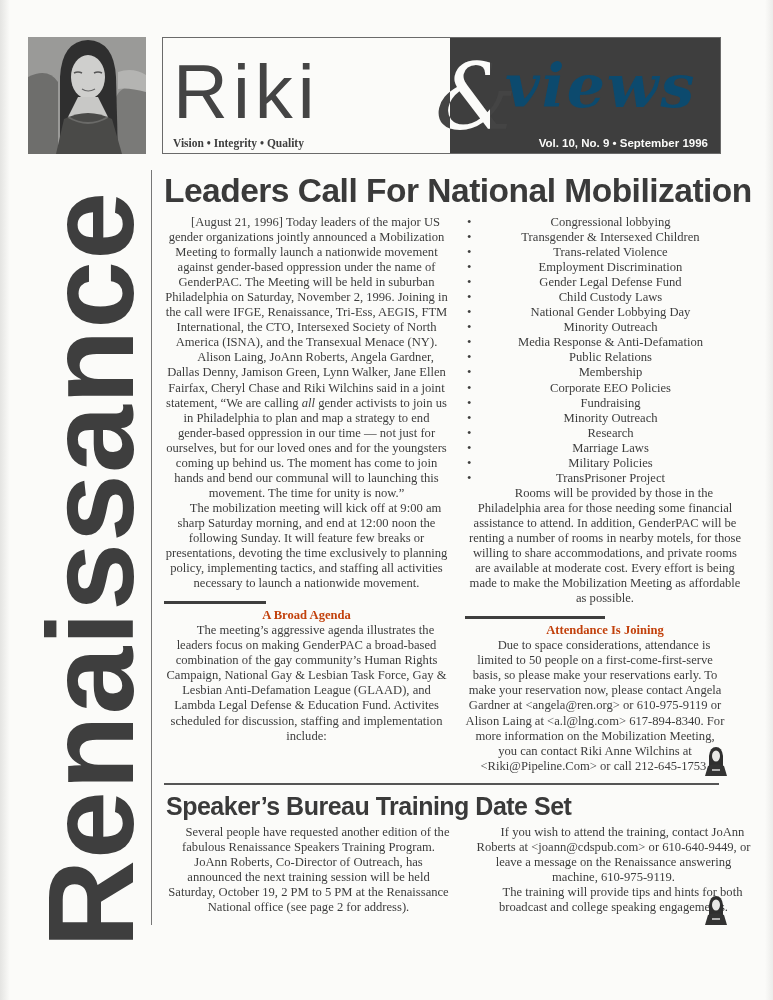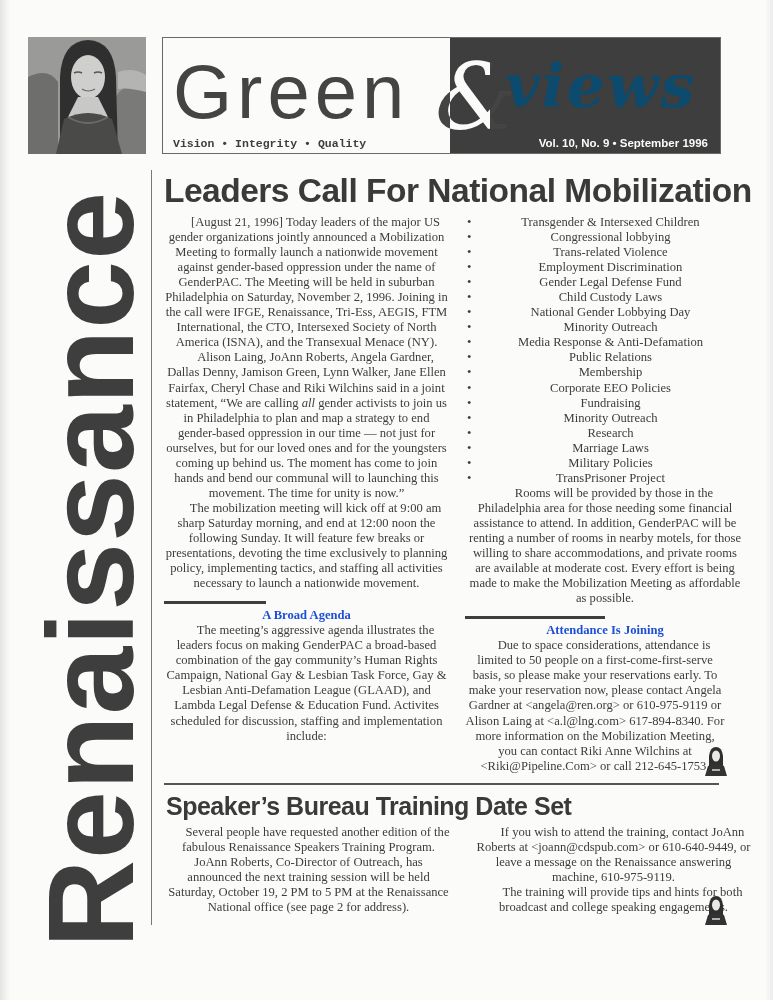--- a/index.html
+++ b/index.html
@@ -45,21 +45,21 @@
     position: absolute; left: 287px; top: 0; width: 40px; height: 115px; overflow: hidden;
   }
   .masthead .amp-clip .amp { left: -15px; color: #fbfbf9; }
   .masthead .views {
     position: absolute; left: 342px; top: 18px;
     font-family: "DejaVu Serif", serif; font-style: italic; font-weight: bold;
     font-size: 60px; line-height: 1; color: #0c4a6e; letter-spacing: 2px;
   }
   .masthead .motto {
     position: absolute; left: 10px; top: 99px;
-    font-family: Liberation Mono, monospace; font-weight: bold;
+    font-family: Liberation Serif, serif; font-weight: bold;
     font-size: 11.5px; color: #3e3e3e;
   }
   .masthead .issue {
     position: absolute; right: 12px; top: 99px;
     font-family: "Liberation Sans", "DejaVu Sans", sans-serif; font-weight: bold;
     font-size: 11.5px; color: #fbfbf9;
   }
 
   
   .vertical-title {
@@ -79,21 +79,21 @@
     font-family: "Liberation Sans", "DejaVu Sans", sans-serif; font-weight: bold;
     color: #3a3a3a; letter-spacing: -0.5px; line-height: 1;
   }
   .col {
     position: absolute; font-size: 12.6px; line-height: 15.05px; color: #3d3d3d;
     text-align: center;
   }
   .col p { margin: 0; text-indent: 18px; }
   .col em { font-style: italic; }
   .subhead {
-    font-weight: bold; font-size: 12.6px; color: #1d4ed8; margin: 0;
+    font-weight: bold; font-size: 12.6px; color: #c2410c; margin: 0;
   }
   .shortrule { height: 3px; background: #3e3e3e; }
   .bullets { margin: 0; padding: 0; list-style: none; }
   .bullets li { padding-left: 11px; position: relative; }
   .bullets li::before { content: "•"; position: absolute; left: 2px; }
   .hrule { position: absolute; height: 2px; background: #555; }
   .mini-mona { position: absolute; }
 </style>
 </head>
 <body>
@@ -112,21 +112,21 @@
     <path d="M46 36 Q50 34 54 36 M66 36 Q70 34 74 36" stroke="#555" stroke-width="1.5" fill="none"></path>
     <path d="M54 52 Q60 56 67 52" stroke="#666" stroke-width="1.2" fill="none"></path>
     <path d="M50 60 L70 60 L80 80 L40 80 Z" fill="#c8c8c6"></path>
     <path d="M28 117 L36 82 Q60 70 84 82 L94 117 Z" fill="#4a4a48"></path>
     <path d="M40 80 Q60 92 80 80" stroke="#6a6a68" stroke-width="2" fill="none"></path>
   </svg>
 </div>
 
 <div class="masthead">
   <div class="dark"></div>
-  <div class="news">Green</div>
+  <div class="news">Riki</div>
   <div class="amp">&amp;</div>
   <div class="amp-clip">
     <div class="amp">&amp;</div>
   </div>
   <div class="views">views</div>
   <div class="motto">Vision • Integrity • Quality</div>
   <div class="issue">Vol. 10, No. 9 • September 1996</div>
 </div>
 
 <div class="vertical-title">Renaissance</div>
@@ -138,22 +138,22 @@
   <p>[August 21, 1996] Today leaders of the major US gender organizations jointly announced a Mobilization Meeting to formally launch a nationwide movement against gender-based oppression under the name of GenderPAC. The Meeting will be held in suburban Philadelphia on Saturday, November 2, 1996. Joining in the call were IFGE, Renaissance, Tri-Ess, AEGIS, FTM International, the CTO, Intersexed Society of North America (ISNA), and the Transexual Menace (NY).</p>
   <p><span>Alison Laing, JoAnn Roberts, Angela Gardner, Dallas Denny, Jamison Green, Lynn Walker, Jane Ellen Fairfax, Cheryl Chase and Riki Wilchins said in a joint statement, “We are calling</span> <em>all</em> <span>gender activists to join us in Philadelphia to plan and map a strategy to end gender-based oppression in our time — not just for ourselves, but for our loved ones and for the youngsters coming up behind us. The moment has come to join hands and bend our communal will to launching this movement. The time for unity is now.”</span></p>
   <p>The mobilization meeting will kick off at 9:00 am sharp Saturday morning, and end at 12:00 noon the following Sunday. It will feature few breaks or presentations, devoting the time exclusively to planning policy, implementing tactics, and staffing all activities necessary to launch a nationwide movement.</p>
   <div class="shortrule" style="width:102px; margin-top:10px; margin-bottom:4px;"></div>
   <div class="subhead">A Broad Agenda</div>
   <p>The meeting’s aggressive agenda illustrates the leaders focus on making GenderPAC a broad-based combination of the gay community’s Human Rights Campaign, National Gay &amp; Lesbian Task Force, Gay &amp; Lesbian Anti-Defamation League (GLAAD), and Lambda Legal Defense &amp; Education Fund. Activites scheduled for discussion, staffing and implementation include:</p>
 </div>
 
 <div class="col" style="left:465px; top:215px; width:280px;">
   <ul class="bullets">
+    <li>Congressional lobbying</li>
     <li>Transgender &amp; Intersexed Children</li>
-    <li>Congressional lobbying</li>
     <li>Trans-related Violence</li>
     <li>Employment Discrimination</li>
     <li>Gender Legal Defense Fund</li>
     <li>Child Custody Laws</li>
     <li>National Gender Lobbying Day</li>
     <li>Minority Outreach</li>
     <li>Media Response &amp; Anti-Defamation</li>
     <li>Public Relations</li>
     <li>Membership</li>
     <li>Corporate EEO Policies</li>

